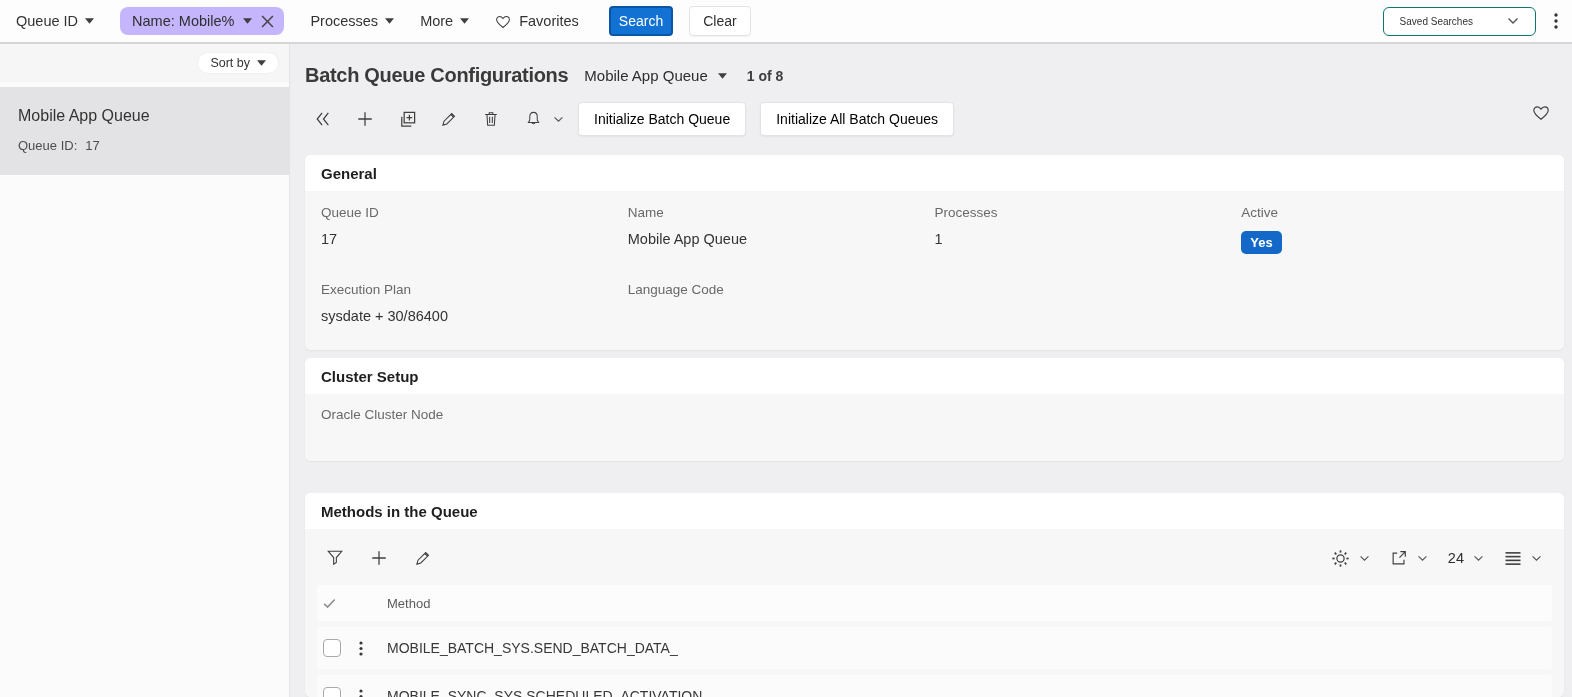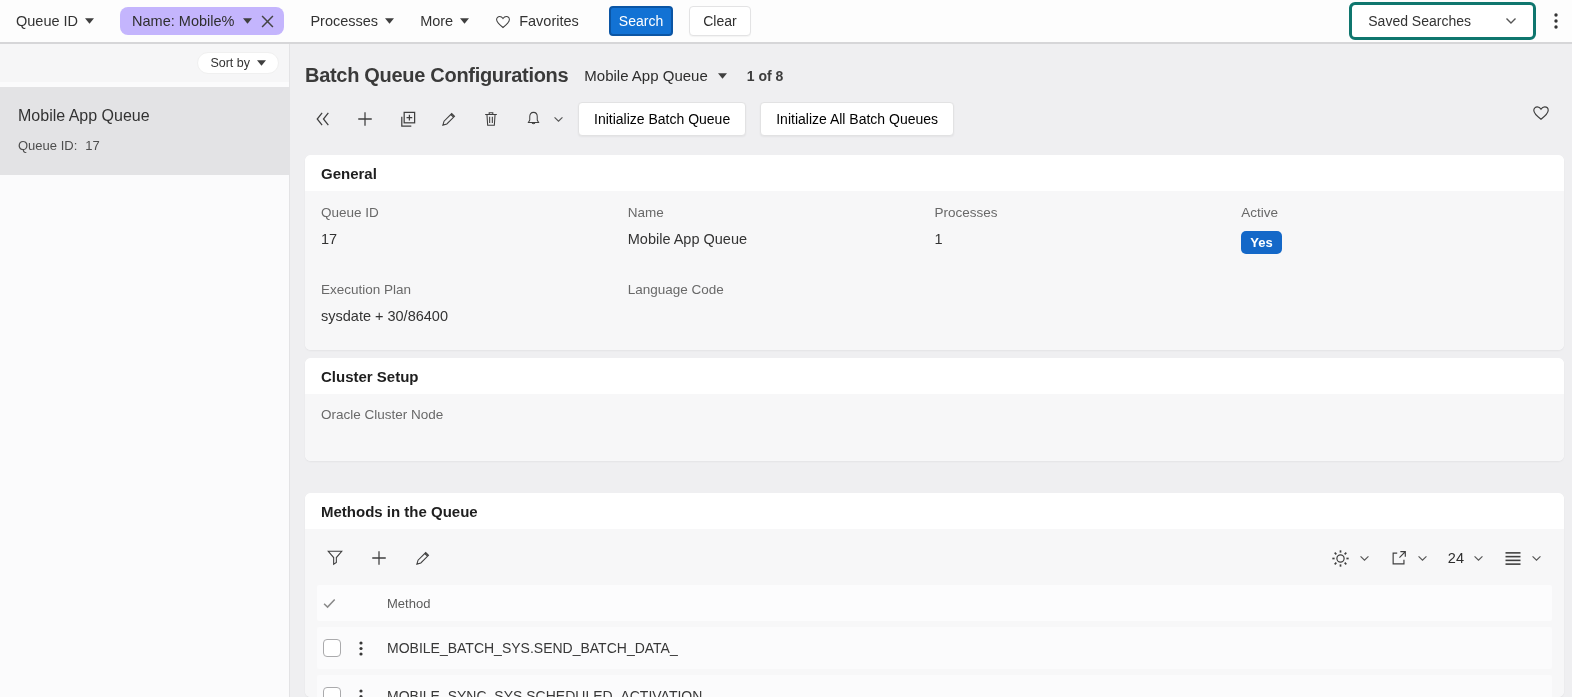--- a/index.html
+++ b/index.html
@@ -16,22 +16,22 @@
   .chip { display:flex; align-items:center; gap:9px; background:#c4b5fd; border-radius:8px;
           padding:6px 10px 6px 12px; font-size:14.5px; color:#2f2f2f; }
   .icon-btn { background:none; border:none; display:inline-flex; align-items:center; justify-content:center; cursor:pointer; padding:0; }
   .fav { display:flex; align-items:center; gap:8px; font-size:14.5px; color:#333; }
   .btn-primary { background:#1272d4; border:2px solid #0b55a4; color:#fff; font-size:14px;
                  padding:5px 8px; border-radius:4px; cursor:pointer; }
   .btn-plain { background:#fff; border:1px solid #e3e3e4; color:#2f2f2f; font-size:14px;
                padding:6px 13px; border-radius:4px; cursor:pointer; box-shadow:0 1px 1px rgba(0,0,0,.04); }
   .search-group { display:flex; align-items:center; gap:16px; margin-left:4px; }
   .topbar-right { display:flex; align-items:center; gap:18px; }
-  .saved-pill { display:flex; align-items:center; gap:34px; background:#fff; border:3px solid #0f766e;
-                border-radius:6px; padding:8px 16px; font-size:14px; color:#333; cursor:pointer; }
+  .saved-pill { display:flex; align-items:center; gap:34px; background:#fff; border:1px solid #0f766e;
+                border-radius:6px; padding:8px 16px; font-size:10px; color:#333; cursor:pointer; }
 
   
   .content { flex:1; display:flex; min-height:0; }
 
   
   .sidebar { width:290px; flex:0 0 290px; background:#fbfbfc; border-right:1px solid #e3e3e5; }
   .sort-row { height:38px; background:#f6f6f7; display:flex; justify-content:flex-end; align-items:center;
               padding-right:10px; margin-bottom:5px; }
   .sort-pill { display:flex; align-items:center; gap:7px; background:#fff; border:1px solid #f0f0f0;
                border-radius:14px; padding:3px 12px; font-size:12.5px; color:#333; cursor:pointer; }

